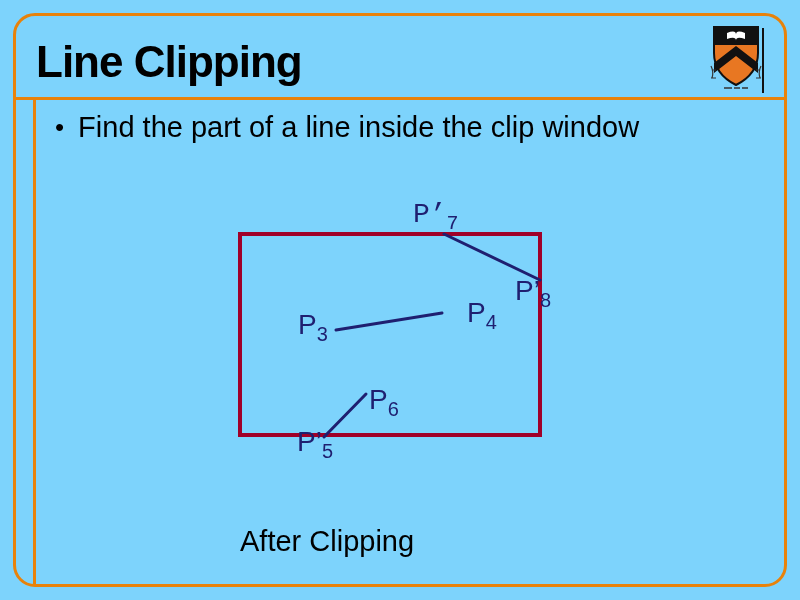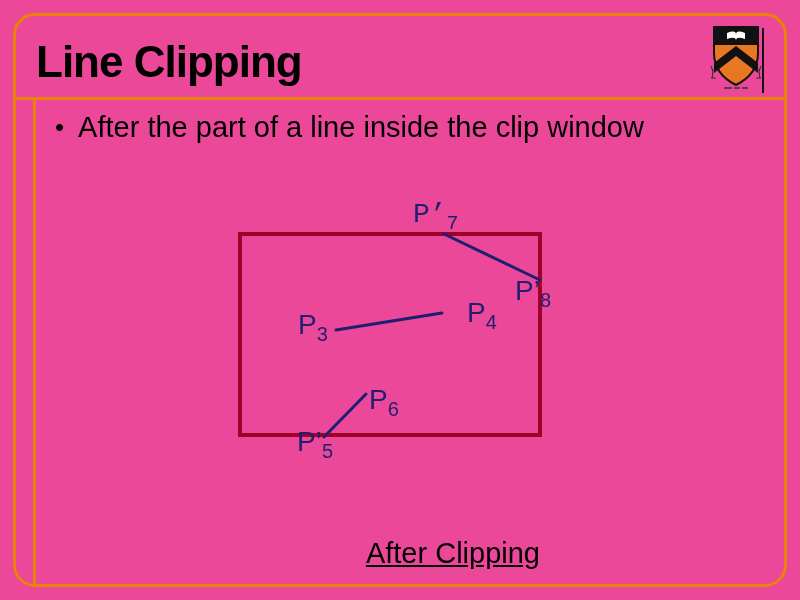--- a/index.html
+++ b/index.html
@@ -5,21 +5,21 @@
   :root{
     --frame:#E8820A;
     --clip:#A00028;
     --seg:#1F1F70;
     --text:#000000;
   }
   *{margin:0;padding:0;box-sizing:border-box;}
   html,body{width:800px;height:600px;background:#fff;overflow:hidden;}
   body{font-family:"Liberation Sans","DejaVu Sans",sans-serif;color:var(--text);position:relative;}
 
-  .slide{position:absolute;inset:0;width:800px;height:600px;background:#ec4899;}
+  .slide{position:absolute;inset:0;width:800px;height:600px;background:#7dd3fc;}
 
   .frame{position:absolute;left:13px;top:13px;width:774px;height:574px;
          border:3px solid var(--frame);border-radius:22px;}
   .divider-h{position:absolute;left:14px;top:97px;width:772px;height:3px;background:var(--frame);}
   .divider-v{position:absolute;left:33px;top:97px;width:3px;height:489px;background:var(--frame);}
 
   .title{position:absolute;left:36px;top:40px;font-size:44px;font-weight:bold;
          letter-spacing:-1px;line-height:1;color:var(--text);white-space:nowrap;}
 
   .bullet-row{position:absolute;left:55px;top:111px;font-size:29px;line-height:1.15;
@@ -27,22 +27,22 @@
   .bullet-marker{margin-right:14px;font-size:26px;line-height:1.3;}
 
   .logo{position:absolute;left:710px;top:26px;width:52px;height:66px;}
   .logo-rule{position:absolute;left:762px;top:28px;width:2px;height:65px;background:#111;}
 
   .diagram-svg{position:absolute;left:0;top:0;width:800px;height:600px;pointer-events:none;}
 
   .plabel{position:absolute;font-size:28px;line-height:1;color:var(--seg);white-space:nowrap;}
   .psub{font-size:20px;vertical-align:-7px;}
 
-  .caption{position:absolute;left:240px;top:538px;width:300px;text-align:right;
-           font-size:29px;line-height:1.1;color:var(--text);white-space:nowrap;text-decoration:underline;}
+  .caption{position:absolute;left:240px;top:526px;width:300px;text-align:left;
+           font-size:29px;line-height:1.1;color:var(--text);white-space:nowrap;}
 </style>
 </head>
 <body>
 
 <div class="slide">
 
   <div class="frame"></div>
   <div class="divider-h"></div>
   <div class="divider-v"></div>
 
@@ -54,21 +54,21 @@
     <path d="M17 7 Q26 3.5 26 8.5 Q26 3.5 35 7 L35 13 Q26 10 26 14.5 Q26 10 17 13 Z" fill="#fff"></path>
     <path d="M4 37 L26 20 L48 37 L48 47 L26 30 L4 47 Z" fill="#111"></path>
     <path d="M1 40 q3 6 1 12 M3 44 h3 M1 52 h5" stroke="#333" stroke-width="1.2" fill="none"></path>
     <path d="M51 40 q-3 6 -1 12 M49 44 h-3 M51 52 h-5" stroke="#333" stroke-width="1.2" fill="none"></path>
     <path d="M14 62 h8 M24 62 h6 M32 62 h6" stroke="#333" stroke-width="1.5" fill="none"></path>
   </svg>
   <div class="logo-rule"></div>
 
   <div class="bullet-row">
     <span class="bullet-marker">•</span>
-    <span>After the part of a line inside the clip window</span>
+    <span>Find the part of a line inside the clip window</span>
   </div>
 
   <svg class="diagram-svg" viewBox="0 0 800 600">
       <rect x="240" y="234" width="300" height="201" fill="none" stroke="#A00028" stroke-width="4"></rect>
       <line x1="444" y1="234" x2="540" y2="280" stroke="#1F1F70" stroke-width="3" stroke-linecap="round"></line>
       <line x1="336" y1="330" x2="442" y2="313" stroke="#1F1F70" stroke-width="3" stroke-linecap="round"></line>
       <line x1="324" y1="437" x2="366" y2="394" stroke="#1F1F70" stroke-width="3" stroke-linecap="round"></line>
     </svg>
   <div>
       <div class="plabel" style="left: 413px; top: 201px; font-family: Liberation Mono, monospace;"><span>P’</span><span class="psub">7</span></div>

